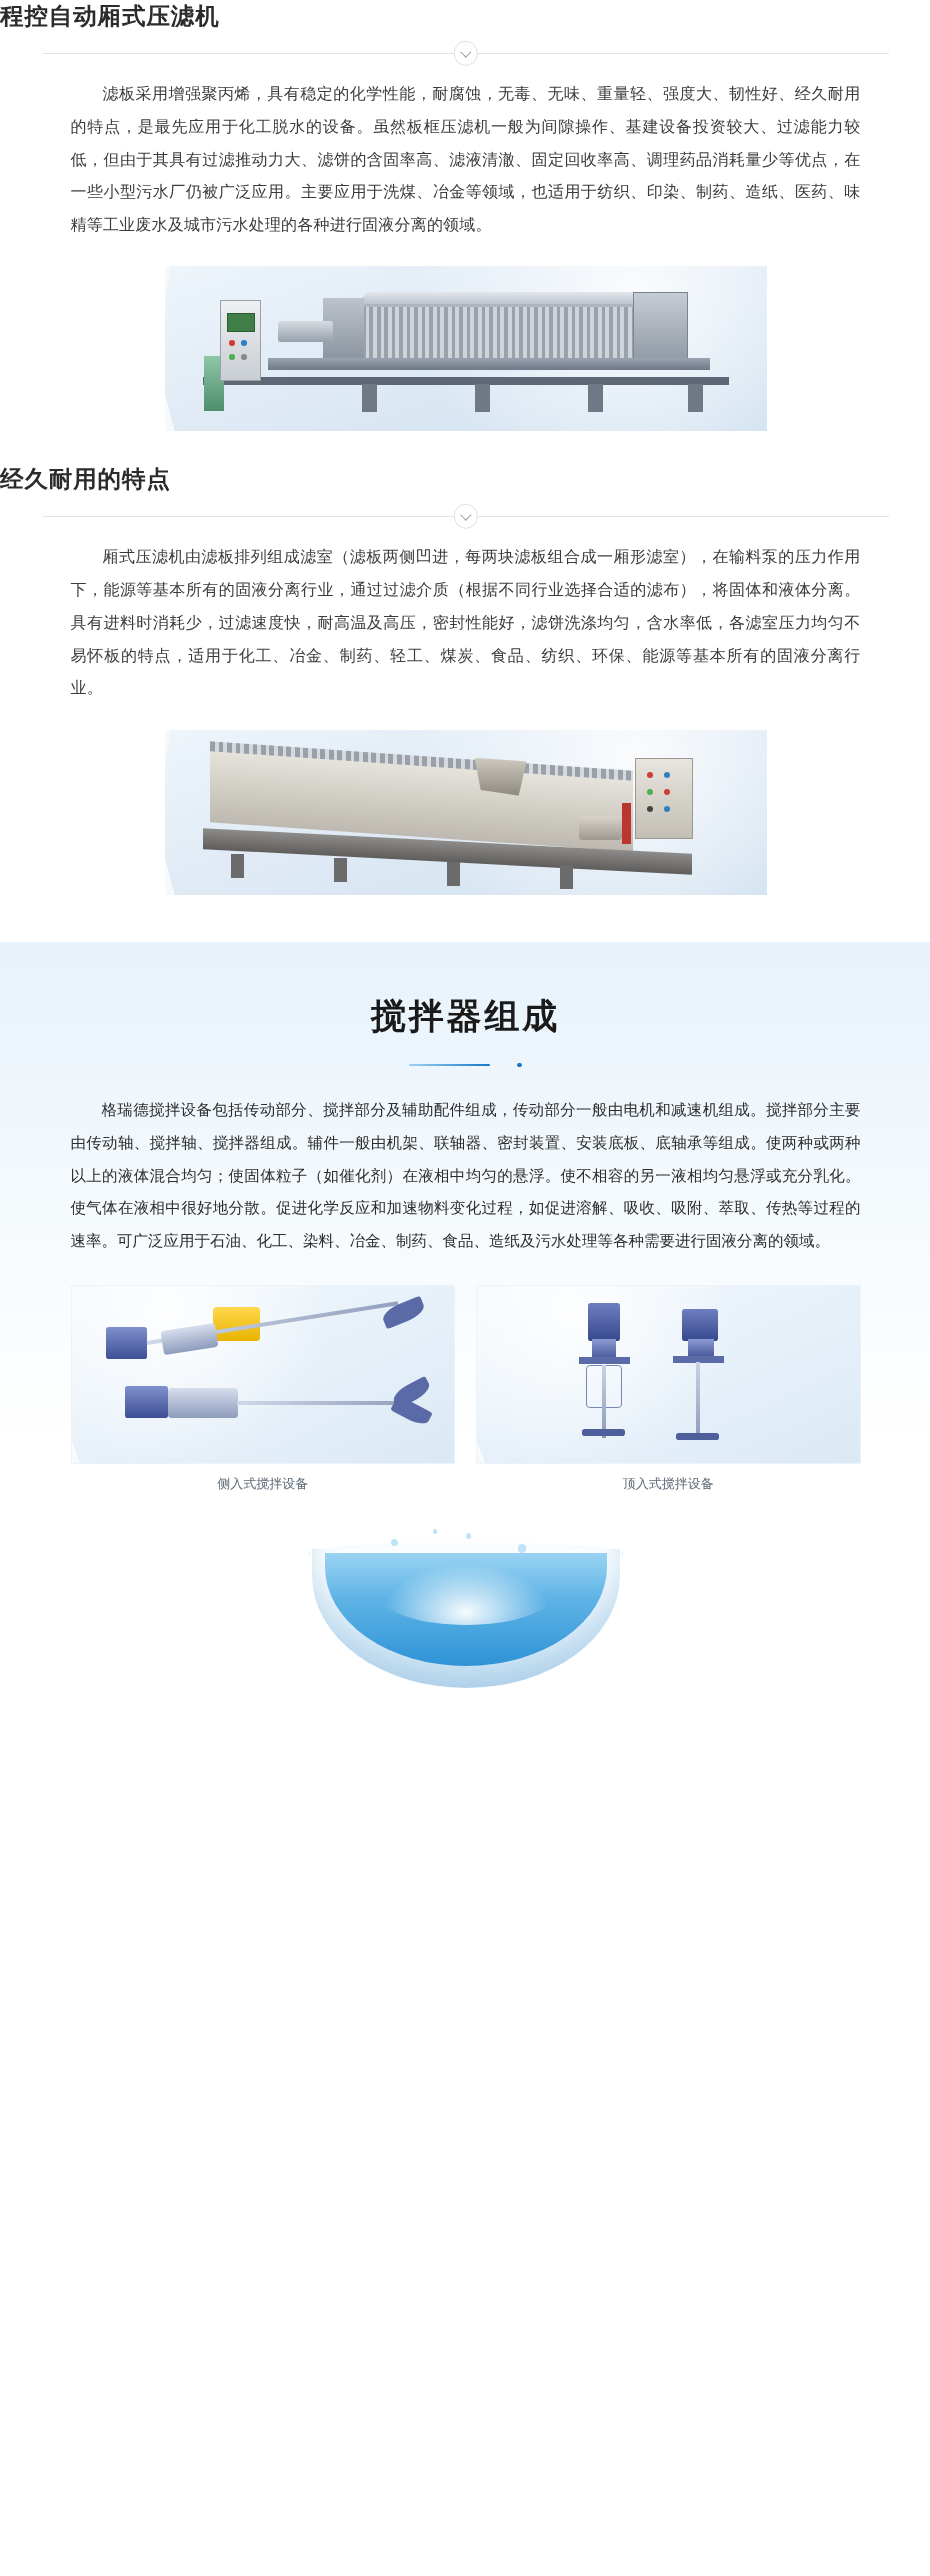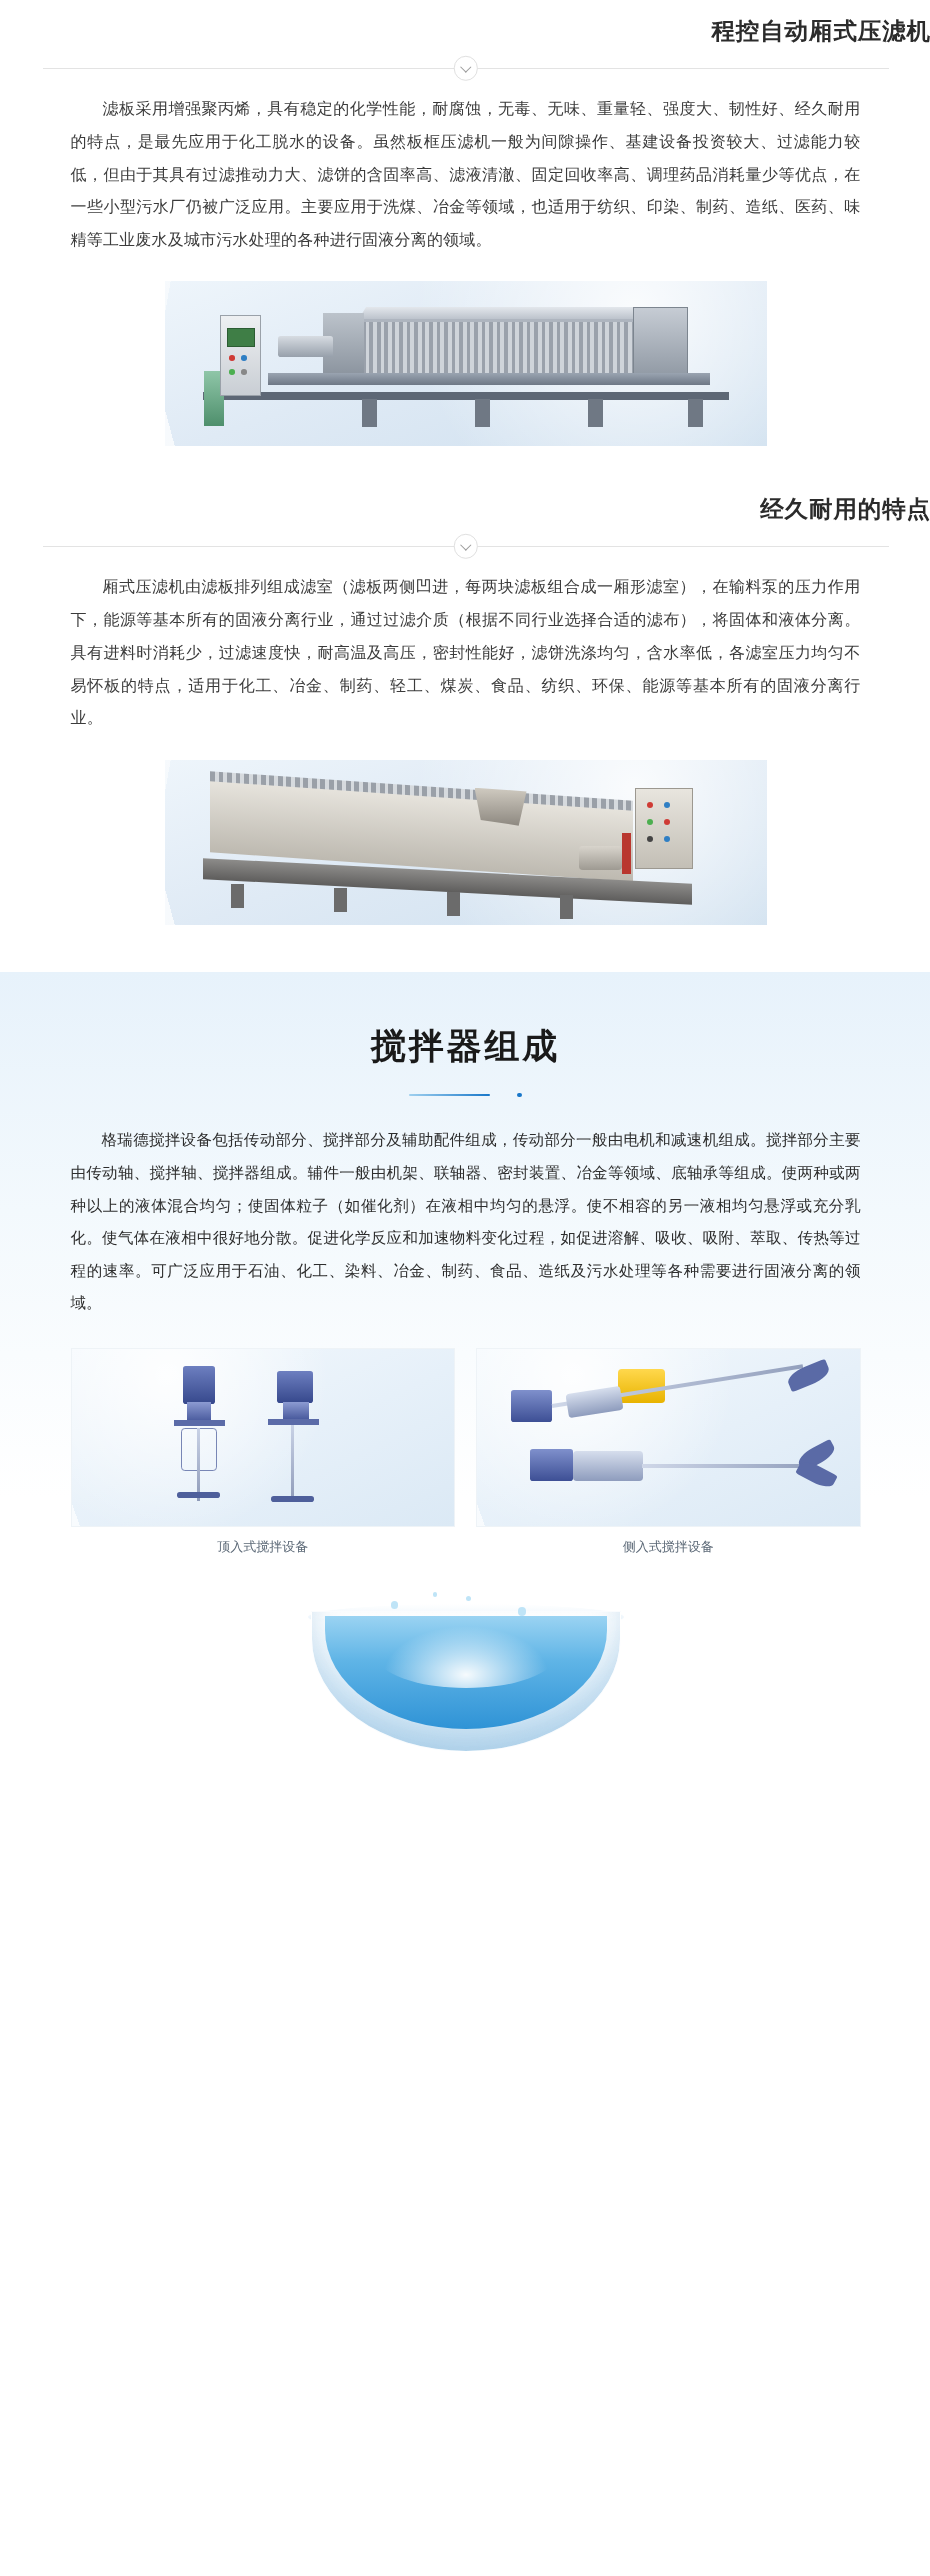--- a/index.html
+++ b/index.html
@@ -15,26 +15,25 @@
     overflow: hidden;
   }
 
   
   .section-white {
     background: #ffffff;
     padding: 0 0 9.4px 0;
   }
 
   .block-title {
-    text-align: right;
+    text-align: left;
     font-size: 23.5px;
     color: #2b2b2b;
     font-weight: bold;
     letter-spacing: 0.9px;
-    padding-top: 15px;
     font-family: Liberation Mono, monospace;
   }
 
   .title-divider {
     width: 846px;
     margin: 20.7px auto 0 auto;
     height: 0.9px;
     background: #e3e3e3;
     position: relative;
   }
@@ -378,61 +377,61 @@
 
 <div class="section-blue">
 
   <div class="blue-title">搅拌器组成</div>
 
   <div class="blue-underline">
     <div class="bar"></div>
     <div class="dot"></div>
   </div>
 
-  <div class="blue-text">格瑞德搅拌设备包括传动部分、搅拌部分及辅助配件组成，传动部分一般由电机和减速机组成。搅拌部分主要由传动轴、搅拌轴、搅拌器组成。辅件一般由机架、联轴器、密封装置、冶金等领域、底轴承等组成。使两种或两种以上的液体混合均匀；使固体粒子（如催化剂）在液相中均匀的悬浮。使不相容的另一液相均匀悬浮或充分乳化。使气体在液相中很好地分散。促进化学反应和加速物料变化过程，如促进溶解、吸收、吸附、萃取、传热等过程的速率。可广泛应用于石油、化工、染料、冶金、制药、食品、造纸及污水处理等各种需要进行固液分离的领域。</div>
+  <div class="blue-text">格瑞德搅拌设备包括传动部分、搅拌部分及辅助配件组成，传动部分一般由电机和减速机组成。搅拌部分主要由传动轴、搅拌轴、搅拌器组成。辅件一般由机架、联轴器、密封装置、安装底板、底轴承等组成。使两种或两种以上的液体混合均匀；使固体粒子（如催化剂）在液相中均匀的悬浮。使不相容的另一液相均匀悬浮或充分乳化。使气体在液相中很好地分散。促进化学反应和加速物料变化过程，如促进溶解、吸收、吸附、萃取、传热等过程的速率。可广泛应用于石油、化工、染料、冶金、制药、食品、造纸及污水处理等各种需要进行固液分离的领域。</div>
 
   <div class="mixer-row">
+
+    <div class="mixer-card">
+      <div class="mixer-photo">
+        <div class="rays"></div>
+
+        <div class="sm-motor" style="left:34px;top:41px;width:41px;height:32px;"></div>
+        <div class="sm-yellow" style="left:141px;top:20.7px;width:47px;height:34px;border-radius:3.8px;"></div>
+        <div class="sm-shaft" style="left:75px;top:55px;width:254px;transform:rotate(-9deg);transform-origin:left center;"></div>
+        <div class="sm-prop" style="left:310px;top:17px;width:43px;height:19px;transform:rotate(-22deg);"></div>
+        <div class="sm-body" style="left:90px;top:41px;width:55px;height:24.4px;transform:rotate(-9deg);"></div>
+
+        <div class="sm-motor" style="left:53px;top:100px;width:43px;height:32px;"></div>
+        <div class="sm-body" style="left:96px;top:102px;width:70px;height:30px;"></div>
+        <div class="sm-shaft" style="left:165px;top:115px;width:169px;"></div>
+        <div class="sm-prop" style="left:320px;top:98px;width:39px;height:17px;transform:rotate(-28deg);"></div>
+        <div class="sm-prop" style="left:320px;top:117px;width:39px;height:17px;transform:rotate(28deg);"></div>
+      </div>
+      <div class="caption">侧入式搅拌设备</div>
+    </div>
 
     <div class="mixer-card">
       <div class="mixer-photo">
         <div class="rays"></div>
 
         <div class="tm-motor" style="left:111px;top:17px;"></div>
         <div class="tm-gear" style="left:115px;top:53px;"></div>
         <div class="tm-plate" style="left:102px;top:71px;"></div>
         <div class="tm-cage" style="left:109px;top:79px;width:36px;height:43px;"></div>
         <div class="tm-shaft" style="left:125px;top:79px;height:73px;"></div>
         <div class="tm-blade" style="left:105px;top:143px;"></div>
 
         <div class="tm-motor" style="left:205px;top:22.6px;width:36px;height:32px;"></div>
         <div class="tm-gear" style="left:211px;top:53px;width:26px;height:17px;"></div>
         <div class="tm-plate" style="left:196px;top:70px;"></div>
         <div class="tm-shaft" style="left:219px;top:76px;height:77px;"></div>
         <div class="tm-blade" style="left:199px;top:147px;"></div>
       </div>
       <div class="caption">顶入式搅拌设备</div>
-    </div>
-
-    <div class="mixer-card">
-      <div class="mixer-photo">
-        <div class="rays"></div>
-
-        <div class="sm-motor" style="left:34px;top:41px;width:41px;height:32px;"></div>
-        <div class="sm-yellow" style="left:141px;top:20.7px;width:47px;height:34px;border-radius:3.8px;"></div>
-        <div class="sm-shaft" style="left:75px;top:55px;width:254px;transform:rotate(-9deg);transform-origin:left center;"></div>
-        <div class="sm-prop" style="left:310px;top:17px;width:43px;height:19px;transform:rotate(-22deg);"></div>
-        <div class="sm-body" style="left:90px;top:41px;width:55px;height:24.4px;transform:rotate(-9deg);"></div>
-
-        <div class="sm-motor" style="left:53px;top:100px;width:43px;height:32px;"></div>
-        <div class="sm-body" style="left:96px;top:102px;width:70px;height:30px;"></div>
-        <div class="sm-shaft" style="left:165px;top:115px;width:169px;"></div>
-        <div class="sm-prop" style="left:320px;top:98px;width:39px;height:17px;transform:rotate(-28deg);"></div>
-        <div class="sm-prop" style="left:320px;top:117px;width:39px;height:17px;transform:rotate(28deg);"></div>
-      </div>
-      <div class="caption">侧入式搅拌设备</div>
     </div>
 
   </div>
 
   <div class="bowl-wrap">
     <div class="bowl-rim"></div>
     <div class="bowl"></div>
     <div class="water">
       <div class="splash"></div>
     </div>

